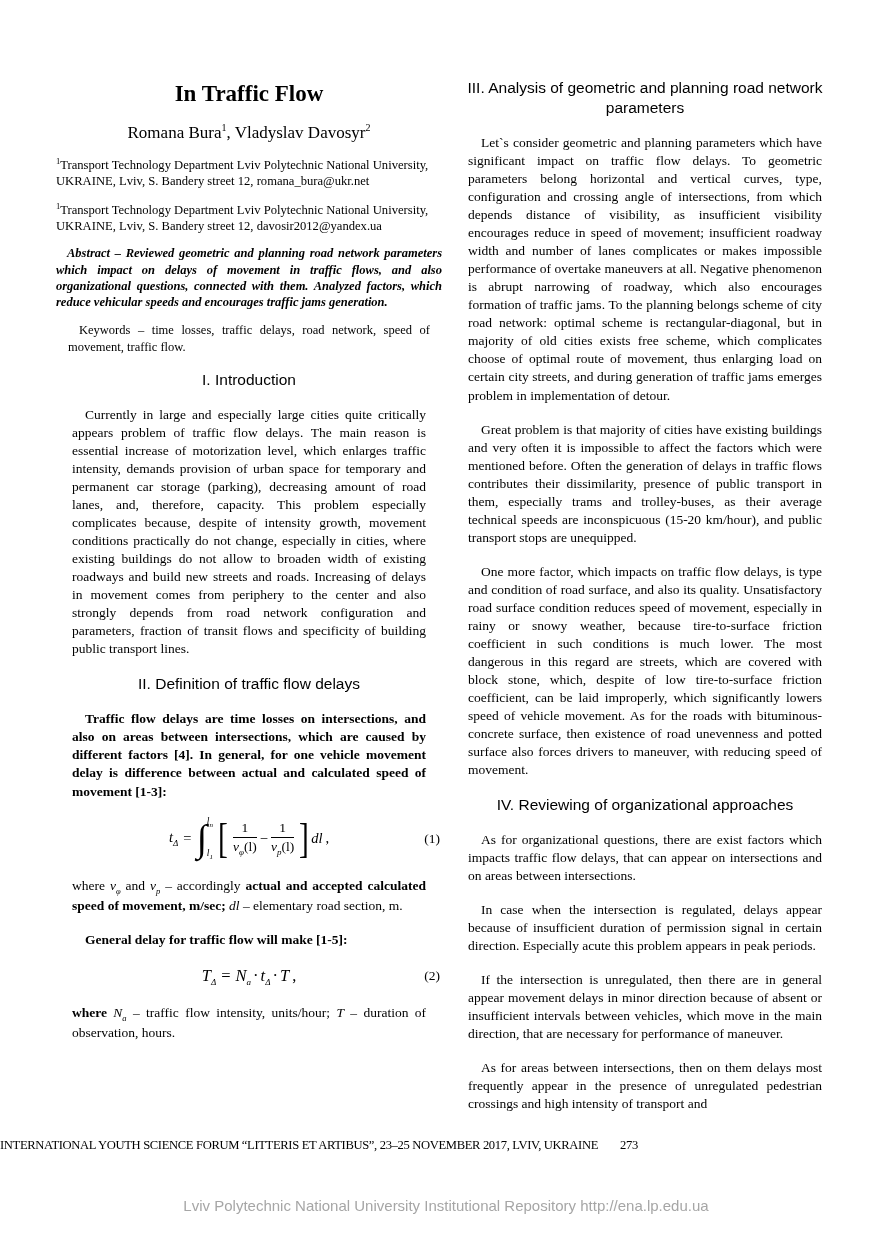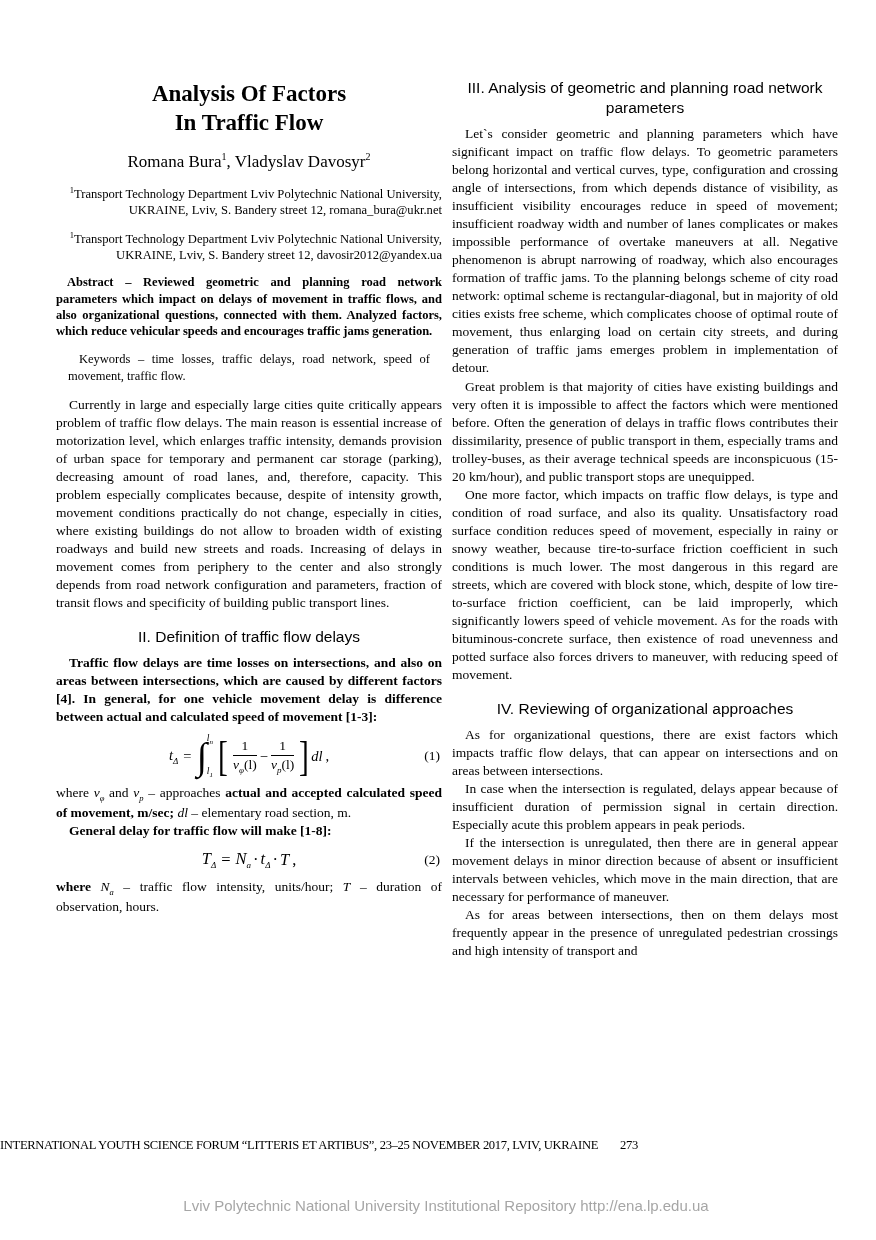--- a/index.html
+++ b/index.html
@@ -7,34 +7,34 @@
     position:relative; width:876px; height:1240px; background:#ffffff;
     font-family:"Liberation Serif", serif; color:#000; overflow:hidden;
   }
   .columns { position:absolute; top:78px; left:56px; display:flex; gap:10px; }
   .col { width:386px; }
 
   
   .paper-title { font-size:23px; font-weight:700; text-align:center; line-height:1.26; margin:2px 0 13px; }
   .authors { font-size:17px; text-align:center; margin:0 0 13px; }
   .authors sup { font-size:10px; }
-  .affiliation { font-size:12.6px; text-align:right; line-height:1.3; margin:0 0 11px; }
+  .affiliation { font-size:12.6px; text-align:left; line-height:1.3; margin:0 0 11px; }
   .affiliation sup { font-size:8.5px; }
-  .abstract { font-size:12.5px; font-weight:700; text-align:justify; line-height:1.3; text-indent:11px; margin:2px 0 0; }
+  .abstract { font-size:12.5px; font-weight:700; font-style:italic; text-align:justify; line-height:1.3; text-indent:11px; margin:2px 0 0; }
   .keywords { font-size:12.5px; text-align:justify; line-height:1.3; text-indent:11px; margin:12px; }
 
   
   .sec-heading {
     font-family:"Liberation Sans", sans-serif; font-weight:400;
     font-size:15.5px; text-align:center; line-height:1.3; margin:15px 0 7px;
   }
 
   
   .body-text { font-size:13.5px; line-height:1.335; text-align:justify; }
-  .body-text p { margin:0; text-indent:13px; }
+  .body-text p { margin:16px; text-indent:13px; }
   .body-text p.no-indent { text-indent:0; }
   .b { font-weight:700; }
   .bold-para { font-weight:700; }
   i.v { font-style:italic; }
   sub.vs { font-size:8.5px; font-style:italic; }
 
   
   .equation { position:relative; display:flex; justify-content:center; align-items:center; margin:8px 0 6px; }
   .eq-num { position:absolute; right:2px; top:50%; transform:translateY(-50%); font-size:13.5px; font-style:normal; }
   .eq-body { display:inline-flex; align-items:center; font-size:14.5px; font-style:italic; }
@@ -68,33 +68,33 @@
   }
 </style>
 </head>
 <body>
 
 <div class="page">
   <div class="columns">
 
     <div class="col">
       <div class="paper-title">
-        <div>Analysis Of Factors</div>
         <div>In Traffic Flow</div>
       </div>
 
       <div class="authors"><span>Romana Bura</span><sup>1</sup><span>, </span><span>Vladyslav Davosyr</span><sup>2</sup></div>
 
       <div class="affiliation"><sup>1</sup><span>Transport Technology Department Lviv Polytechnic National University, UKRAINE, Lviv, S. Bandery street 12, romana_bura@ukr.net</span></div>
 
       <div class="affiliation"><sup>1</sup><span>Transport Technology Department Lviv Polytechnic National University, UKRAINE, Lviv, S. Bandery street 12, davosir2012@yandex.ua</span></div>
 
       <p class="abstract">Abstract – Reviewed geometric and planning road network parameters which impact on delays of movement in traffic flows, and also organizational questions, connected with them. Analyzed factors, which reduce vehicular speeds and encourages traffic jams generation.</p>
       <p class="keywords">Keywords – time losses, traffic delays, road network, speed of movement, traffic flow.</p>
 
+      <div class="sec-heading">I. Introduction</div>
       <div class="body-text">
         <p>Currently in large and especially large cities quite critically appears problem of traffic flow delays. The main reason is essential increase of motorization level, which enlarges traffic intensity, demands provision of urban space for temporary and permanent car storage (parking), decreasing amount of road lanes, and, therefore, capacity. This problem especially complicates because, despite of intensity growth, movement conditions practically do not change, especially in cities, where existing buildings do not allow to broaden width of existing roadways and build new streets and roads. Increasing of delays in movement comes from periphery to the center and also strongly depends from road network configuration and parameters, fraction of transit flows and specificity of building public transport lines.</p>
       </div>
 
       <div class="sec-heading">II.  Definition of traffic flow delays</div>
       <div class="body-text">
         <p class="bold-para">Traffic flow delays are time losses on intersections, and also on areas between intersections, which are caused by different factors [4]. In general, for one vehicle movement delay is difference between actual and calculated speed of movement [1-3]:</p>
 
         <div class="equation">
           <span class="eq-body">
@@ -117,23 +117,23 @@
               <span class="num">1</span>
               <span class="den"><span>v</span><sub class="vs">p</sub><span class="arg">(l)</span></span>
             </span>
             <span class="bracket">]</span>
             <span>dl</span>
             <span class="eq-comma">,</span>
           </span>
           <span class="eq-num">(1)</span>
         </div>
 
-        <p class="no-indent"><span>where </span><i class="v">v</i><sub class="vs">φ</sub><span> and </span><i class="v">v</i><sub class="vs">p</sub><span> – approaches </span><span class="b">actual and accepted calculated speed of movement, m/sec; </span><i class="v">dl</i><span> – elementary road section, m.</span></p>
+        <p class="no-indent"><span>where </span><i class="v">v</i><sub class="vs">φ</sub><span> and </span><i class="v">v</i><sub class="vs">p</sub><span> – accordingly </span><span class="b">actual and accepted calculated speed of movement, m/sec; </span><i class="v">dl</i><span> – elementary road section, m.</span></p>
 
-        <p class="b">General delay for traffic flow will make [1-8]:</p>
+        <p class="b">General delay for traffic flow will make [1-5]:</p>
 
         <div class="equation">
           <span class="eq-body eq2-body">
             <span><span>T</span><sub>Δ</sub></span>
             <span class="rel">=</span>
             <span><span>N</span><sub>a</sub></span>
             <span class="dot">·</span>
             <span><span>t</span><sub>Δ</sub></span>
             <span class="dot">·</span>
             <span>T</span>

